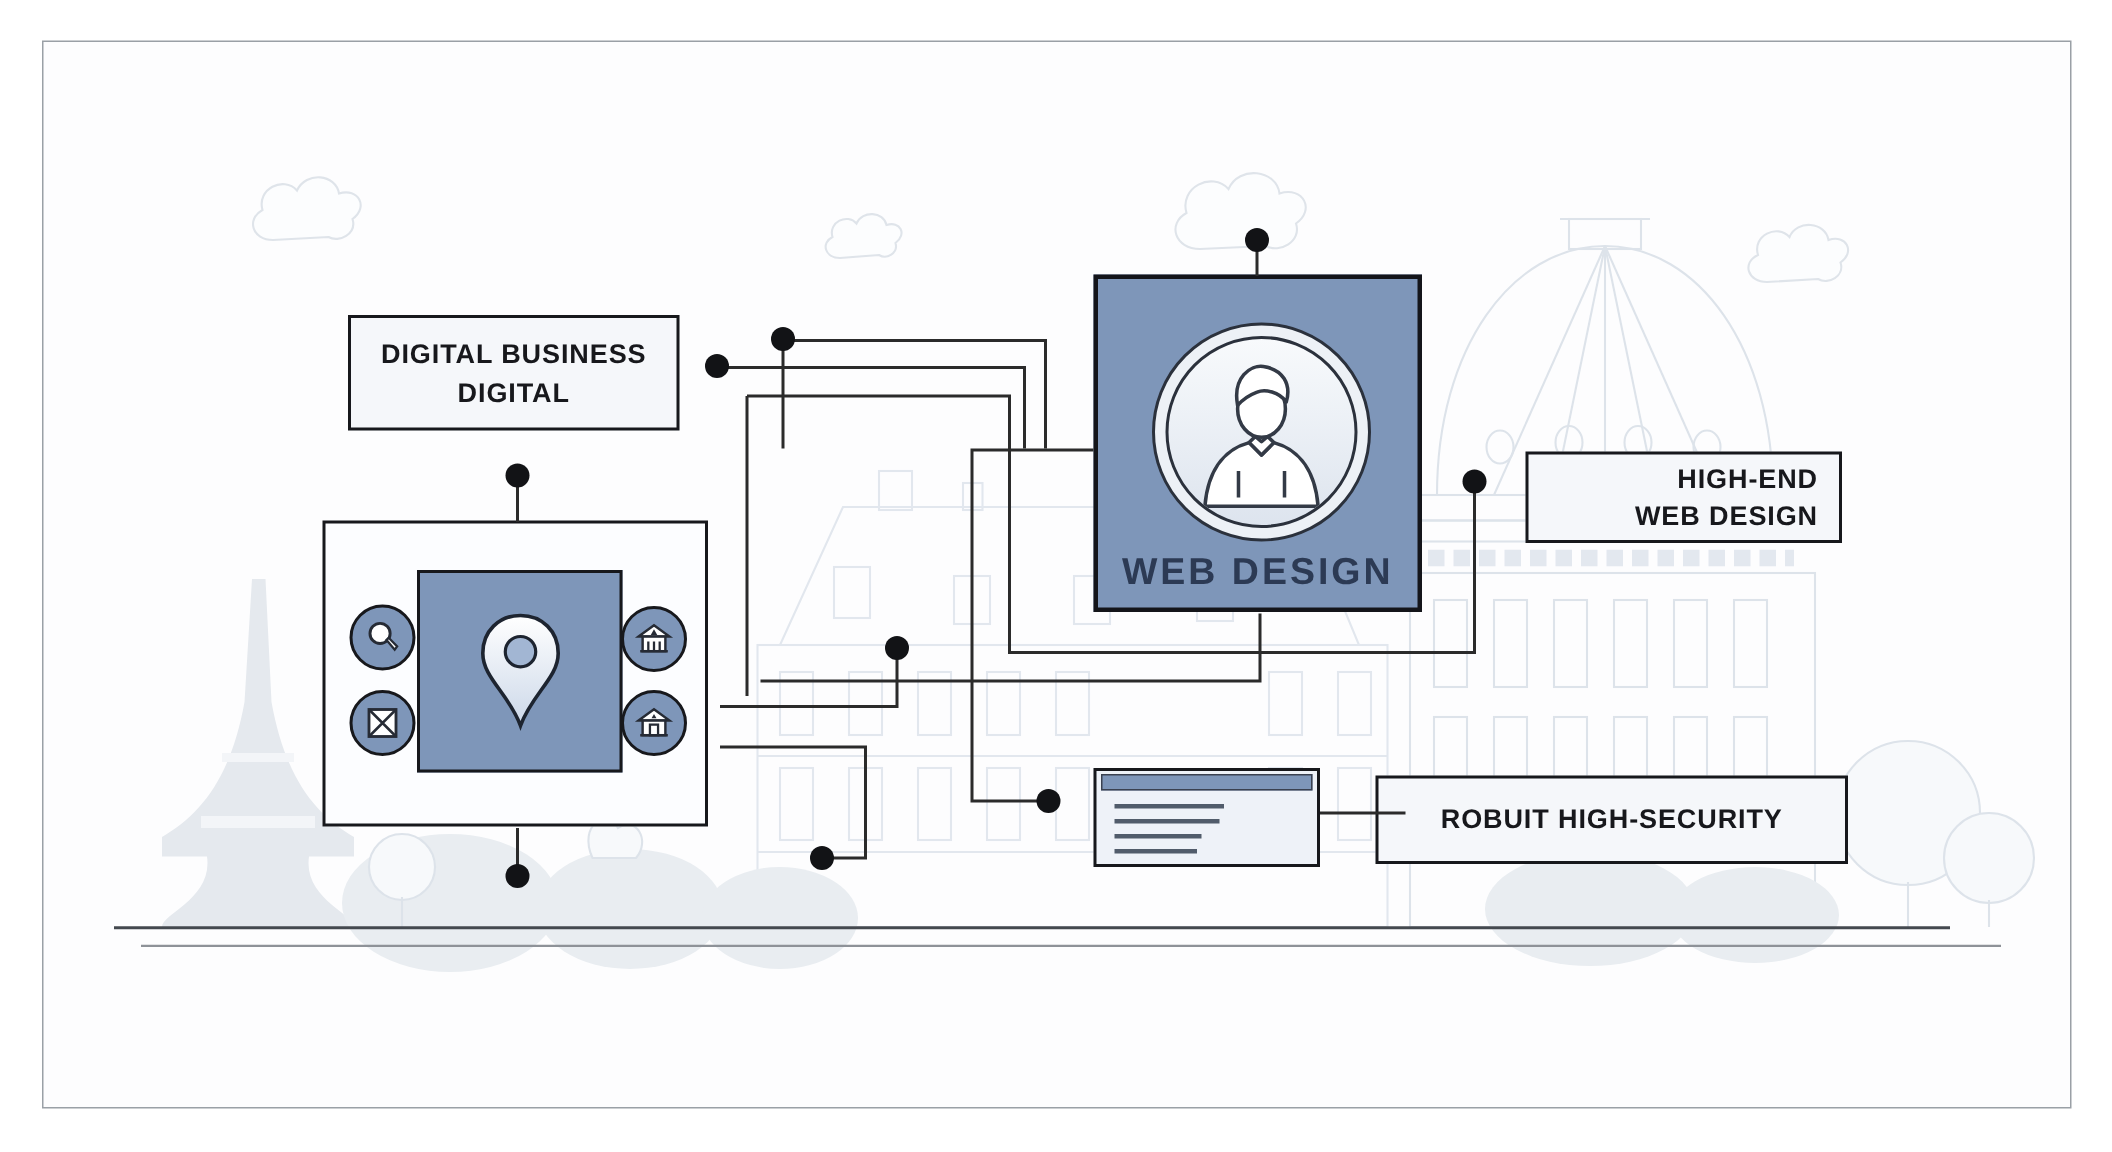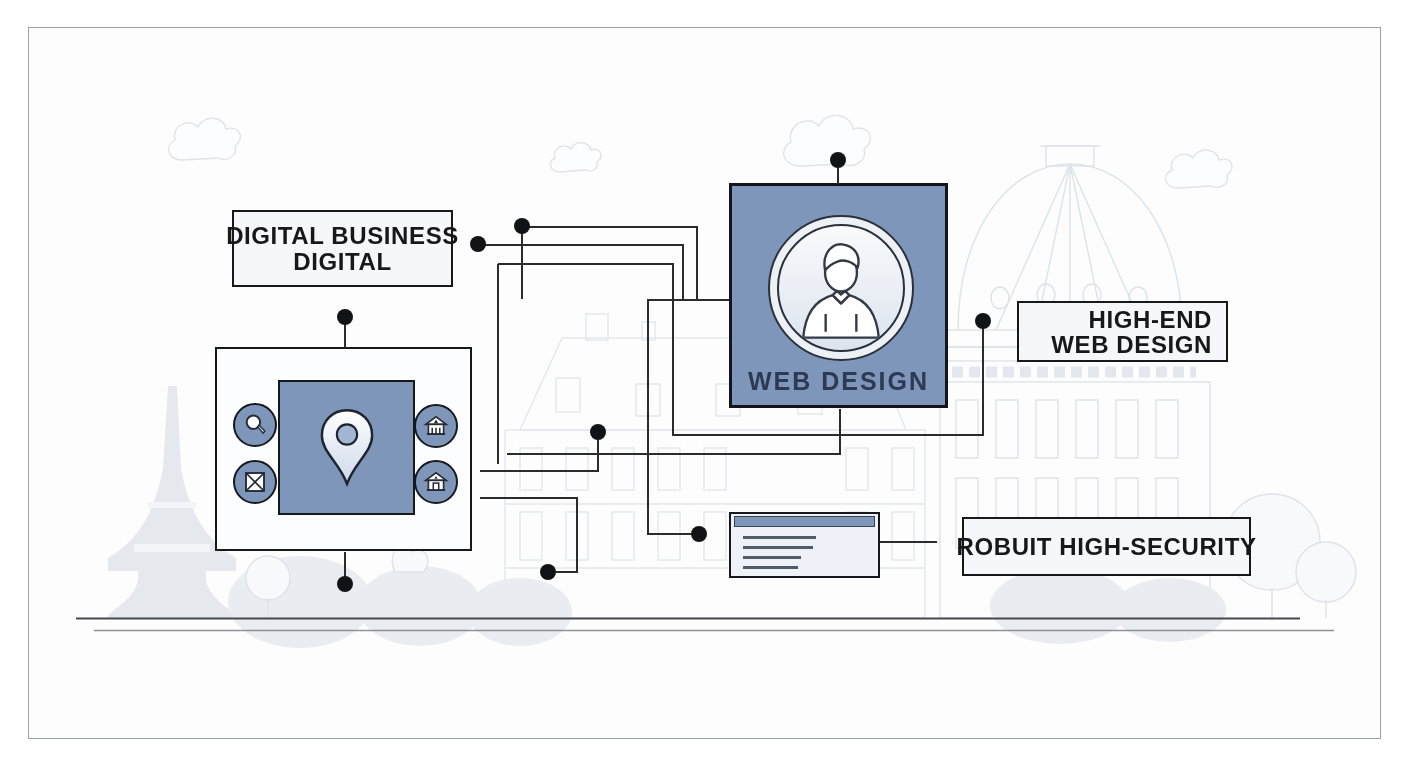--- a/index.html
+++ b/index.html
@@ -11,21 +11,21 @@
     position:absolute;left:28px;top:27px;width:1351px;height:710px;
     border:1px solid #9aa0a6;background:#fdfdfe;z-index:0;
   }
   svg.layer{position:absolute;left:0;top:0;z-index:1;pointer-events:none;}
   svg.layer.connectors{z-index:3;}
   .box{
     position:absolute;box-sizing:border-box;border:2px solid #17181c;background:#f5f7fa;
     display:flex;flex-direction:column;justify-content:center;z-index:2;
     color:#17181c;font-weight:600;letter-spacing:0.6px;
   }
-  .box .ln{display:block;line-height:26px;font-size:24px;white-space:nowrap;}
+  .box .ln{display:block;line-height:26px;font-size:18px;white-space:nowrap;}
   .box.center{align-items:center;text-align:center;}
   .box.right{align-items:flex-end;text-align:right;padding-right:14px;margin-top:12px;}
   
   .panel{
     position:absolute;left:215px;top:347px;width:257px;height:204px;z-index:2;
     box-sizing:border-box;border:2px solid #17181c;background:#fcfdff;
   }
   .panel .bluesq{
     position:absolute;left:61px;top:31px;width:137px;height:135px;
     box-sizing:border-box;background:#7e96b9;border:2px solid #17181c;
@@ -275,17 +275,17 @@
   </div>
 
   <div class="doccard">
     <div class="bar"></div>
     <div class="tl" style="top:22px;width:73px;"></div>
     <div class="tl" style="top:32px;width:70px;"></div>
     <div class="tl" style="top:42px;width:58px;"></div>
     <div class="tl" style="top:52px;width:55px;"></div>
   </div>
 
-  <div class="box center" style="left:962px;top:517px;width:289px;height:59px;">
+  <div class="box center" style="left:917px;top:517px;width:315px;height:59px;">
     <span class="ln" style="line-height:25px;">ROBUIT HIGH-SECURITY</span>
   </div>
 
 </div>
 
 </body></html>

